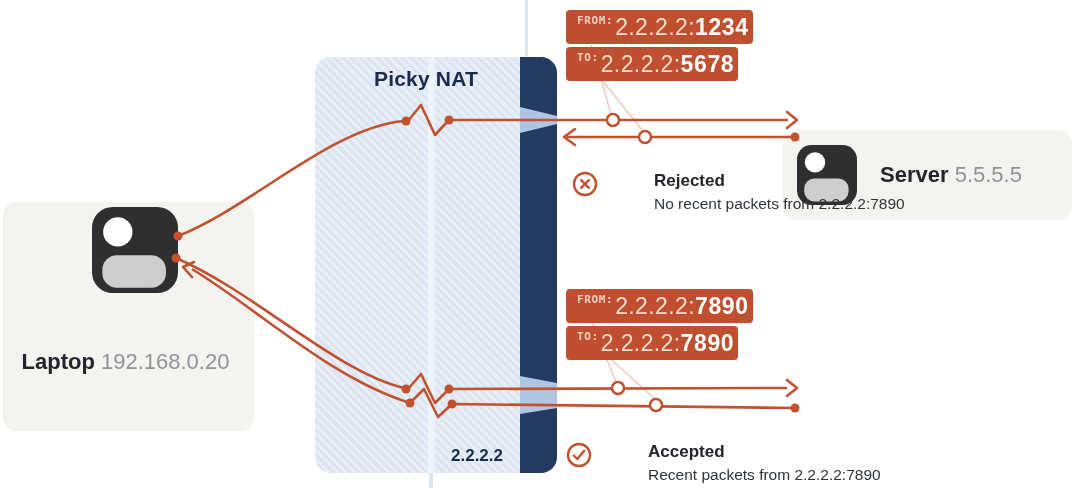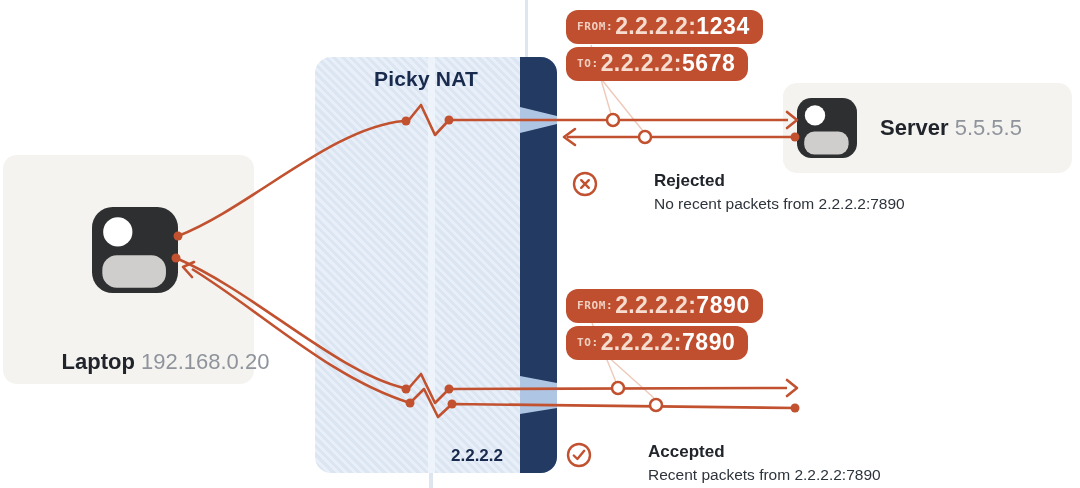--- a/index.html
+++ b/index.html
@@ -20,42 +20,42 @@
   }
   .nat-divider{position:absolute;left:428px;top:57px;width:7px;height:416px;background:var(--divider);opacity:.85;}
   .nat-wall{position:absolute;left:520px;top:57px;width:37px;height:416px;background:var(--wall);border-radius:0 16px 16px 0;}
   .nat-title{position:absolute;left:305px;top:67px;width:242px;text-align:center;
     font-size:21px;font-weight:700;color:var(--navyText);letter-spacing:.2px;}
   .nat-ip{position:absolute;top:446px;font-size:17px;font-weight:600;color:var(--navyText);text-align:center;}
   .nat-ip.internal{left:315px;width:116px;}
   .nat-ip.external{left:433px;width:88px;}
 
   
-  .card{position:absolute;background:var(--card);border-radius:14px;}
+  .card{position:absolute;background:var(--card);border-radius:14px;margin-top:47px;}
   .card.laptop{left:3px;top:155px;width:251px;height:229px;}
   .card.server{width:289px;height:90px;display:flex;align-items:center;}
   .card.server1{left:783px;top:83px;}
   .card.server2{left:783px;top:353px;}
   .dev-icon{display:block;}
   .laptop-icon{position:absolute;left:92px;top:207px;}
   .server .dev-icon{margin-left:14px;}
   .node-label{font-size:22px;color:var(--textDark);white-space:nowrap;}
   .node-label b{font-weight:700;}
   .node-label .ip{color:var(--textGray);font-weight:400;}
-  .laptop-label{position:absolute;left:0;top:349px;width:251px;text-align:center;margin-left:40px;}
+  .laptop-label{position:absolute;left:0;top:349px;width:251px;text-align:center;}
   .server .node-label{margin-left:23px;}
 
   
   .badge{
-    position:absolute;left:566px;display:flex;align-items:center;
-    background:var(--badge);color:#fff;border-radius:12px;
-    padding:4px 13px 5px 11px;height:25px;white-space:nowrap;
+    position:absolute;left:566px;display:flex;align-items:flex-start;
+    background:var(--badge);color:#fff;border-radius:4px;
+    padding:4px 4px 5px 11px;height:25px;white-space:nowrap;
   }
   .b-label{font-size:11px;font-weight:700;color:var(--badgeLabel);letter-spacing:.6px;margin-right:2px;font-family:"DejaVu Sans Mono",monospace;}
-  .b-addr{font-size:23px;font-weight:700;color:var(--badgeAddr);letter-spacing:.4px;}
+  .b-addr{font-size:23px;font-weight:400;color:var(--badgeAddr);letter-spacing:.4px;}
   .b-port{font-size:23px;font-weight:700;color:#ffffff;letter-spacing:.6px;}
   .badge.b1{top:10px;} .badge.b2{top:47px;}
   .badge.b3{top:289px;} .badge.b4{top:326px;}
 
   
   .status{position:absolute;display:flex;align-items:flex-start;gap:44px;}
   .status.rejected{left:572px;top:171px;}
   .status.accepted{left:566px;top:442px;}
   .status .txt{margin-left:12px;}
   .status-title{font-size:17px;font-weight:700;color:var(--textDark);line-height:1.2;}

